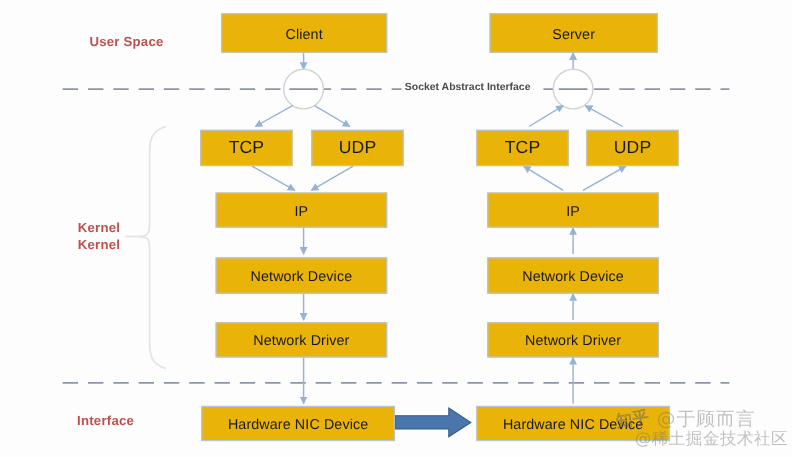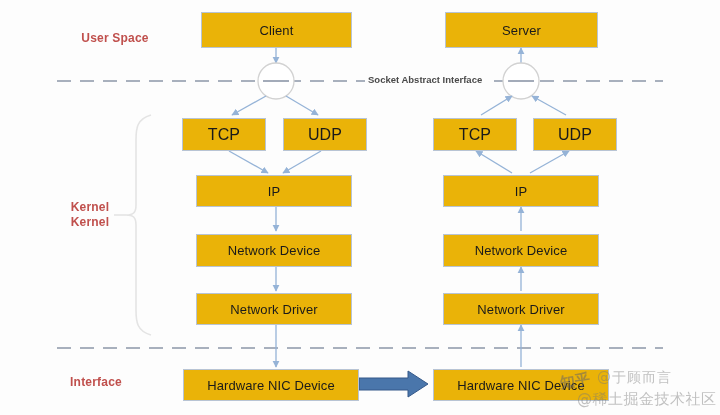--- a/index.html
+++ b/index.html
@@ -35,21 +35,21 @@
     font-size:9.5px;color:#4a4a4a;background:#fdfdfd;
     padding:0 3px;white-space:nowrap;font-weight:600;
   }
 
   
   .wm{
     position:absolute;color:rgba(120,120,120,.45);
     font-family:"DejaVu Sans",sans-serif;white-space:nowrap;
     pointer-events:none;
   }
-  #wm-handle{left:597px;top:369px;font-size:14px;letter-spacing:1px;text-align:right;}
+  #wm-handle{left:597px;top:369px;font-size:17px;letter-spacing:1px;text-align:right;}
   #wm-community{left:577px;top:390px;font-size:15px;letter-spacing:.5px;}
   #wm-zhihu{
     left:560px;top:372px;font-size:15px;font-weight:bold;
     color:rgba(95,95,105,.5);transform:rotate(-8deg);
   }
 </style>
 </head>
 <body>
 
 <svg id="diagram" viewBox="0 0 720 415">

